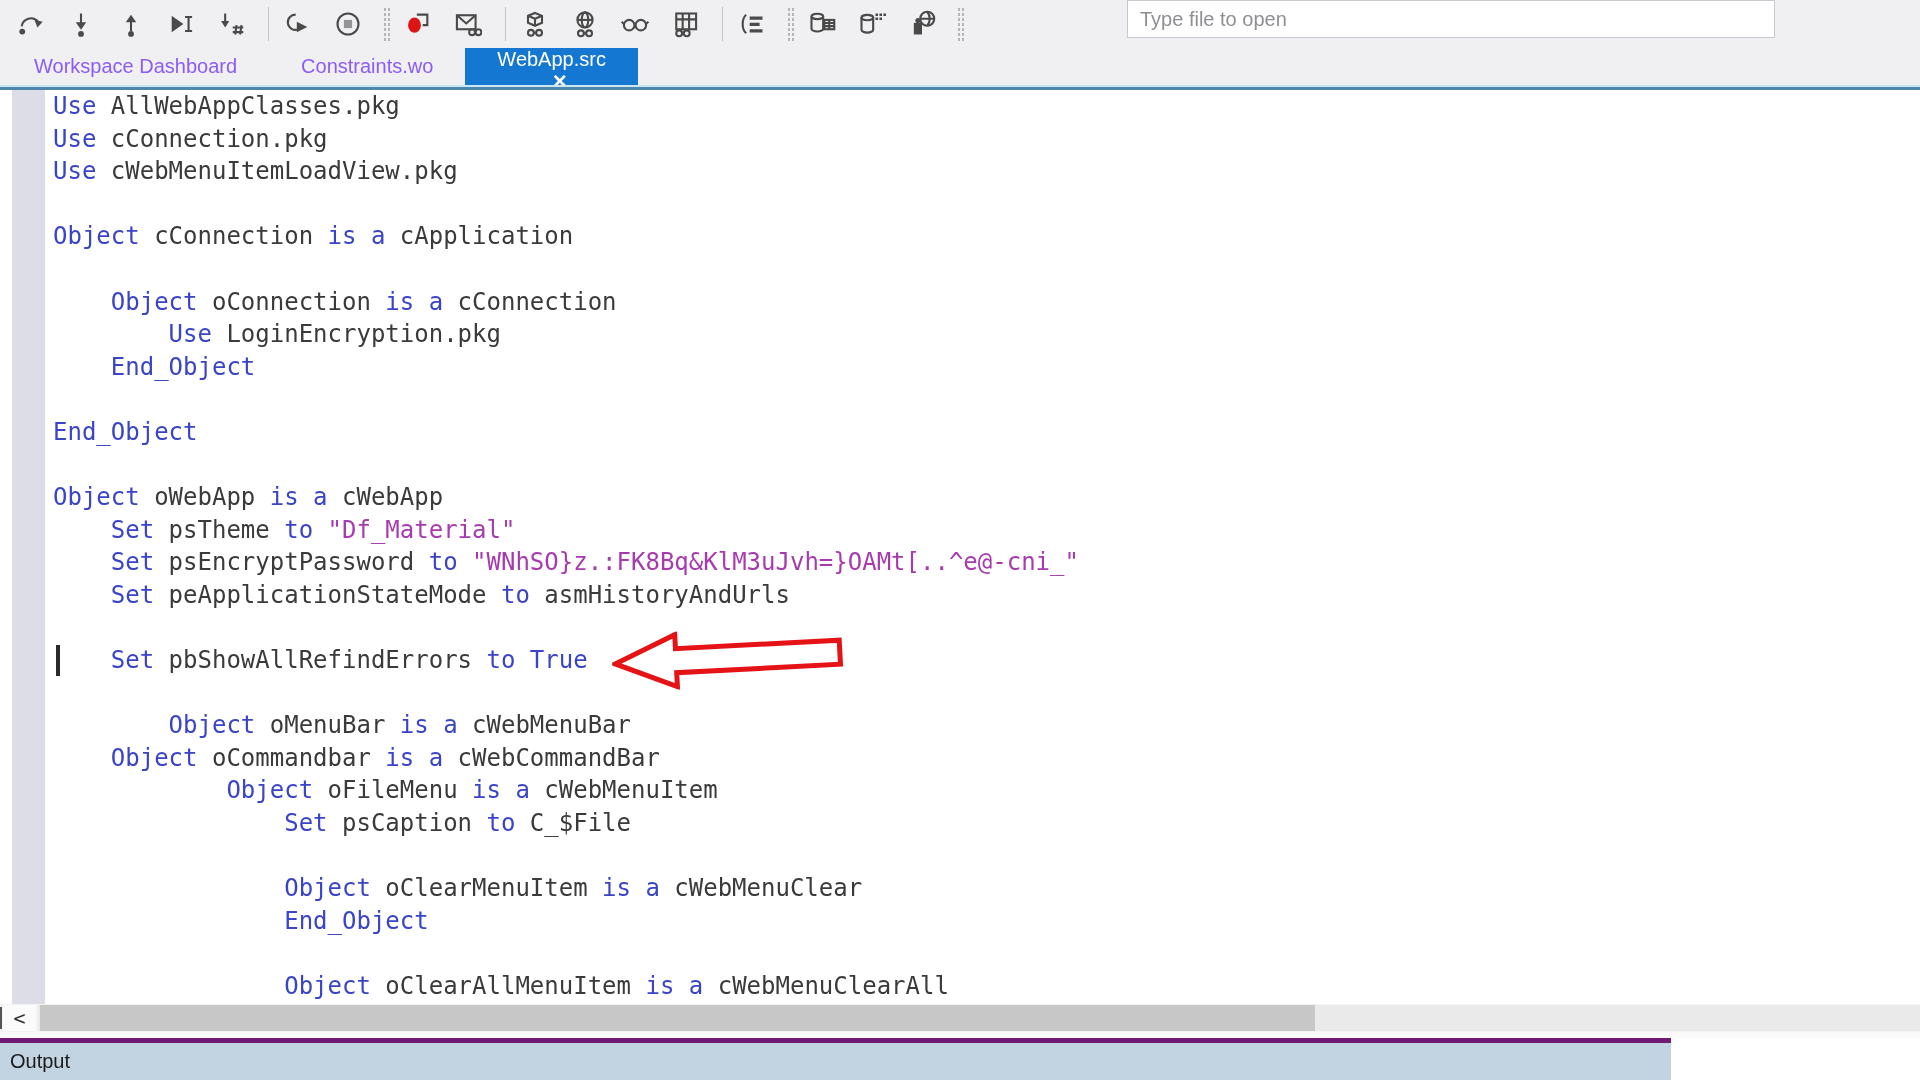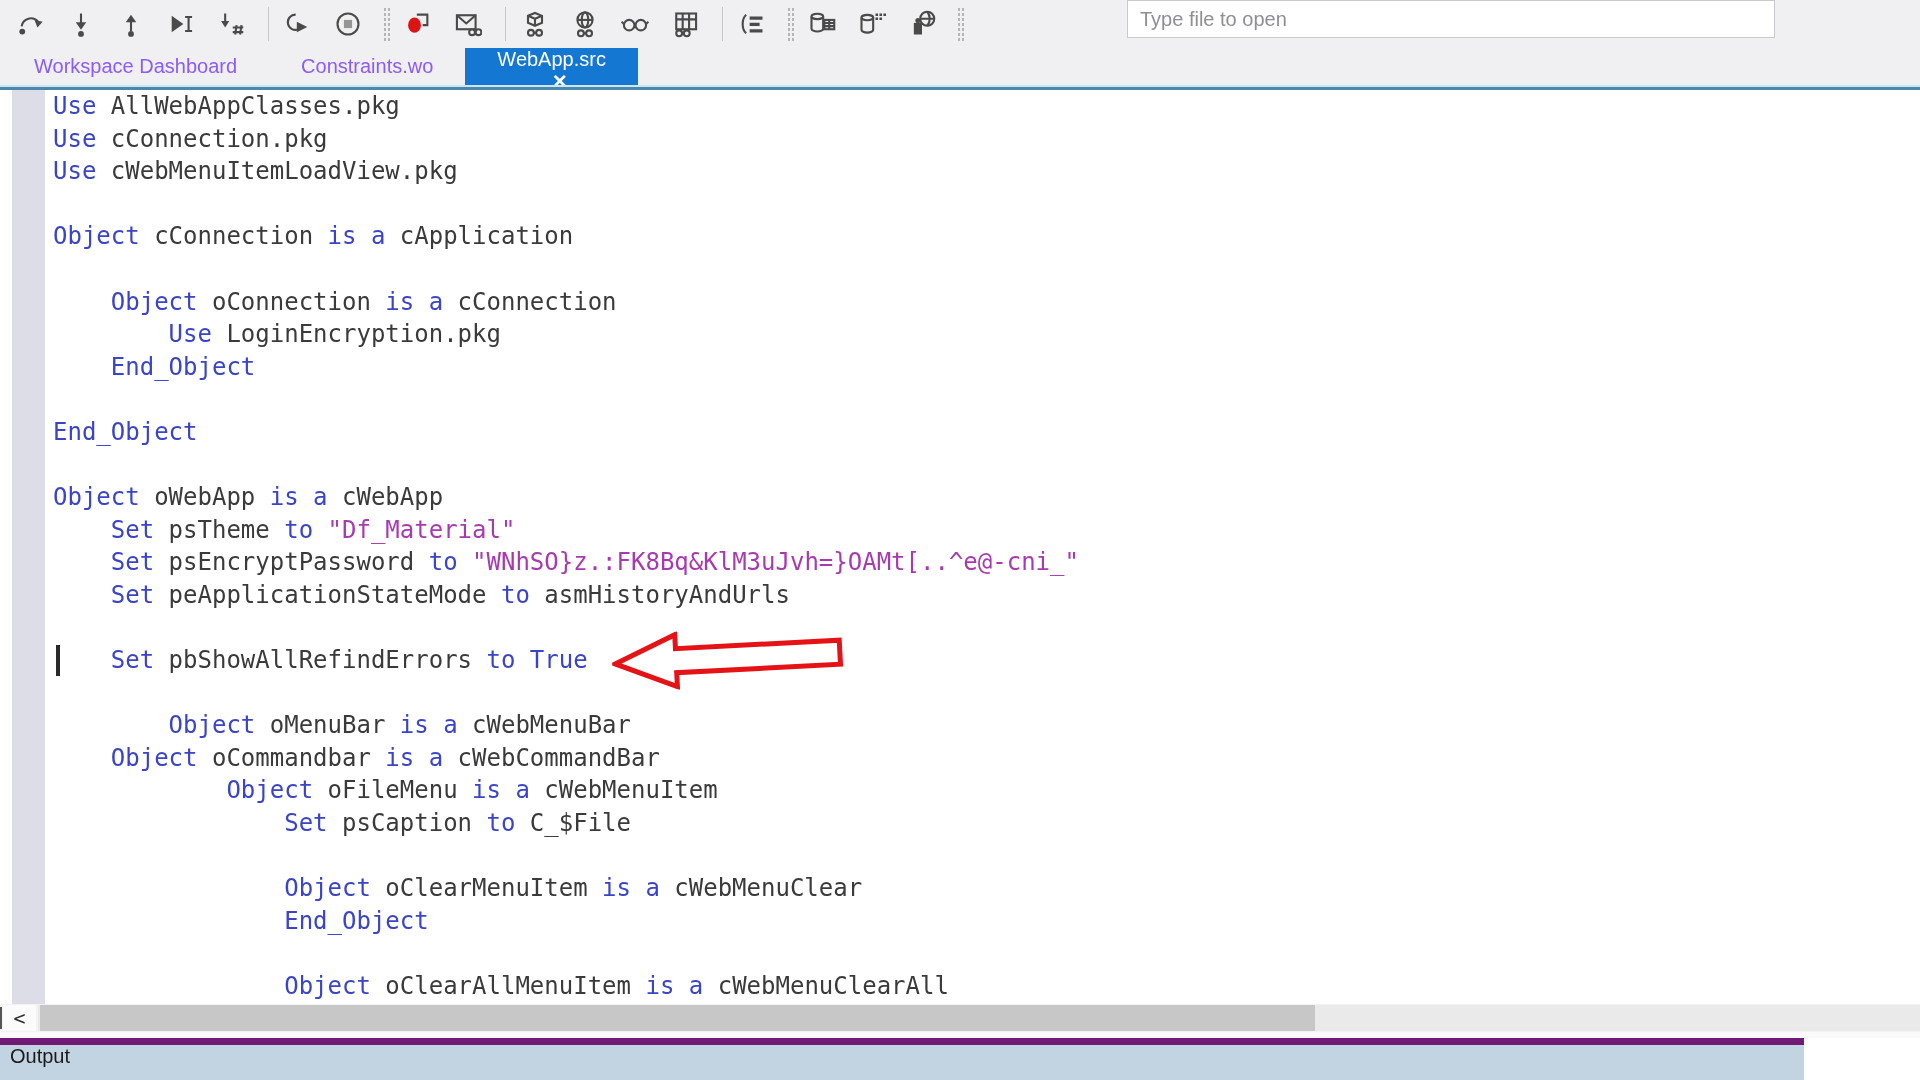--- a/index.html
+++ b/index.html
@@ -41,22 +41,22 @@
   
   .hscroll{position:absolute;left:0;top:1004px;width:1920px;height:28px;background:#f3f3f3;}
   .hs-edge{position:absolute;left:0;top:3px;width:2px;height:22px;background:#555;}
   .hs-btn{position:absolute;left:3px;top:1px;width:33px;height:26px;background:#fbfbfb;border:none;
           font-size:20px;color:#2f2f2f;display:flex;align-items:center;justify-content:center;
           font-family:"DejaVu Sans Mono",monospace;cursor:pointer;}
   .hs-track{position:absolute;left:38px;top:1px;right:0;height:26px;background:#eaeaea;}
   .hs-thumb{position:absolute;left:40px;top:1px;width:1275px;height:26px;background:#c7c7c7;cursor:pointer;}
   
   .below-gap{position:absolute;left:0;top:1032px;width:1920px;height:6px;background:#fafafa;}
-  .output{position:absolute;left:0;top:1038px;width:1804px;height:42px;background:var(--outbg);
-          border-top:7px solid #701a75;box-sizing:border-box;display:flex;}
+  .output{position:absolute;left:0;top:1038px;width:1671px;height:42px;background:var(--outbg);
+          border-top:5px solid #701a75;box-sizing:border-box;display:flex;align-items:center;}
   .output .title{font-size:20px;color:#1b1b1b;padding-left:10px;}
 </style>
 </head>
 <body style="--kw: #3a44c8; --id: #3a3a3a; --str: #a83ab0; --tabblue: #1478d2; --underline: #4d87ac; --gutter: #dcdde7; --outbg: #c2d3e1;">
 
 <div class="toolbar">
   <div style="display:flex;align-items:center;">
       <button class="tool-btn">
         <svg viewBox="0 0 24 24">
           <path d="M4 14a8 8 0 0 1 14-4"></path>

